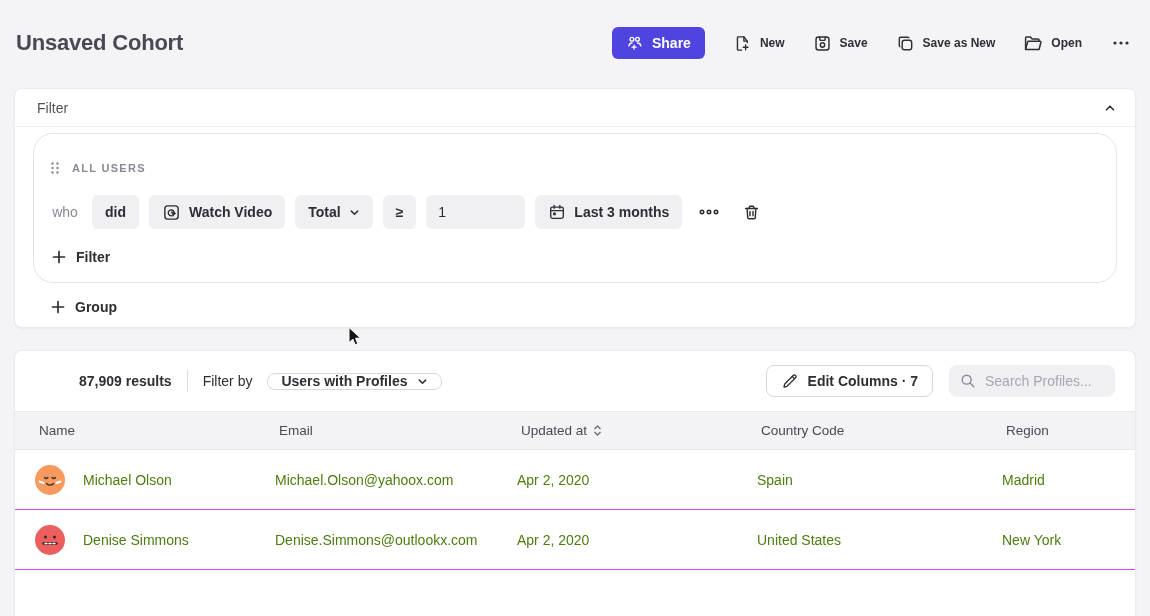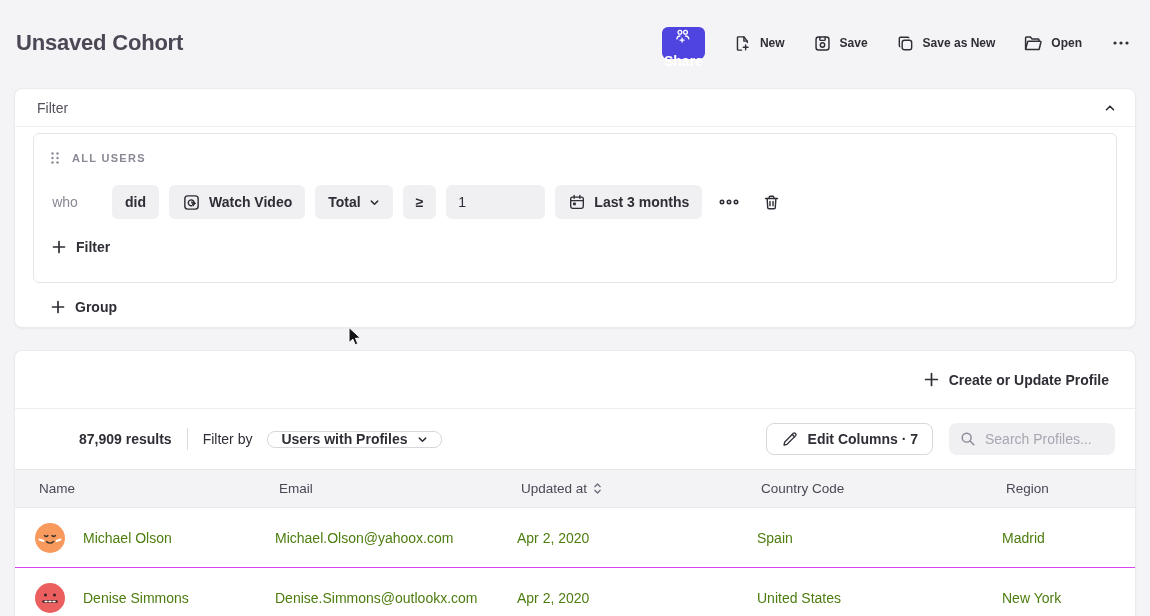--- a/index.html
+++ b/index.html
@@ -23,22 +23,22 @@
   .tb-btn {
     display:flex; align-items:center; gap:8px;
     background:none; border:none; cursor:pointer;
     font-family:inherit; font-size:12px; font-weight:600; color:#2f2d35;
     padding:0;
   }
   .share-btn {
     display:flex; align-items:center; gap:8px;
     background:#4f44e0; color:#fff;
     border:none; border-radius:6px;
-    height:32px; padding:0 2px;
-    font-family:inherit; font-size:14px; font-weight:600; cursor:pointer;flex-direction:column;
+    height:32px; padding:0 14px;
+    font-family:inherit; font-size:14px; font-weight:600; cursor:pointer;
   }
   .dots-btn { background:none; border:none; cursor:pointer; padding:2px; }
 
   
   .card {
     background:#fff;
     border:1px solid #eceaef;
     box-shadow:0 1px 2px rgba(40,35,60,.05);
     margin:0 14px;
   }
@@ -46,28 +46,28 @@
   .filter-head {
     height:38px; padding:0 16px 0 22px;
     display:flex; align-items:center; justify-content:space-between;
     border-bottom:1px solid #f1eff3;
   }
   .filter-head-label { font-size:14px; color:#55505c; }
   .icon-btn { background:none; border:none; cursor:pointer; padding:2px; display:flex; align-items:center; }
 
   .group-card {
     margin:6px 18px 0 18px;
-    border:1px solid #e5e3e9; border-radius:6px;
-    height:150px; padding:14px 16px;
+    border:1px solid #e5e3e9; border-radius:20px;
+    height:150px; padding:24px 16px;
   }
   .group-head { display:flex; align-items:center; gap:12px; height:20px; }
   .group-label { font-size:11px; font-weight:700; letter-spacing:1.3px; color:#8b8794; }
 
   .clause-row { display:flex; align-items:center; gap:10px; margin-top:17px; height:34px; }
-  .who-label { font-size:14px; color:#8b8794; width:30px; text-align:center; margin-right:22px; }
+  .who-label { font-size:14px; color:#8b8794; width:30px; text-align:center; margin-right:2px; }
   .chip {
     display:flex; align-items:center; gap:8px;
     background:#f0eff2; border:none; border-radius:6px;
     height:34px; padding:0 13px;
     font-family:inherit; font-size:14px; font-weight:600; color:#2f2d35;
     cursor:pointer; white-space:nowrap;
   }
   .num-input {
     background:#f0eff2; border:none; border-radius:6px;
     height:34px; width:99px; padding:0 12px;
@@ -314,30 +314,20 @@
       <svg width="14" height="14" viewBox="0 0 14 14" fill="none" stroke="#2f2d35" stroke-width="1.7" stroke-linecap="round">
         <path d="M7 1.5v11M1.5 7h11"></path>
       </svg>
     </span>
     <span>Group</span>
   </button>
 </div>
 
 <div class="card profiles-card">
 
-  <div class="create-row">
-    <button class="create-btn">
-      <span>
-        <svg width="15" height="15" viewBox="0 0 14 14" fill="none" stroke="#2f2d35" stroke-width="1.6" stroke-linecap="round">
-          <path d="M7 1.5v11M1.5 7h11"></path>
-        </svg>
-      </span>
-      <span>Create or Update Profile</span>
-    </button>
-  </div>
 
   <div class="results-row">
     <div class="results-left">
       <span class="results-count">87,909 results</span>
       <span class="v-divider"></span>
       <span class="filter-by">Filter by</span>
       <button class="select-btn">
         <span>Users with Profiles</span>
         <span>
           <svg width="11" height="11" viewBox="0 0 12 12" fill="none" stroke="#2f2d35" stroke-width="1.6" stroke-linecap="round" stroke-linejoin="round">

